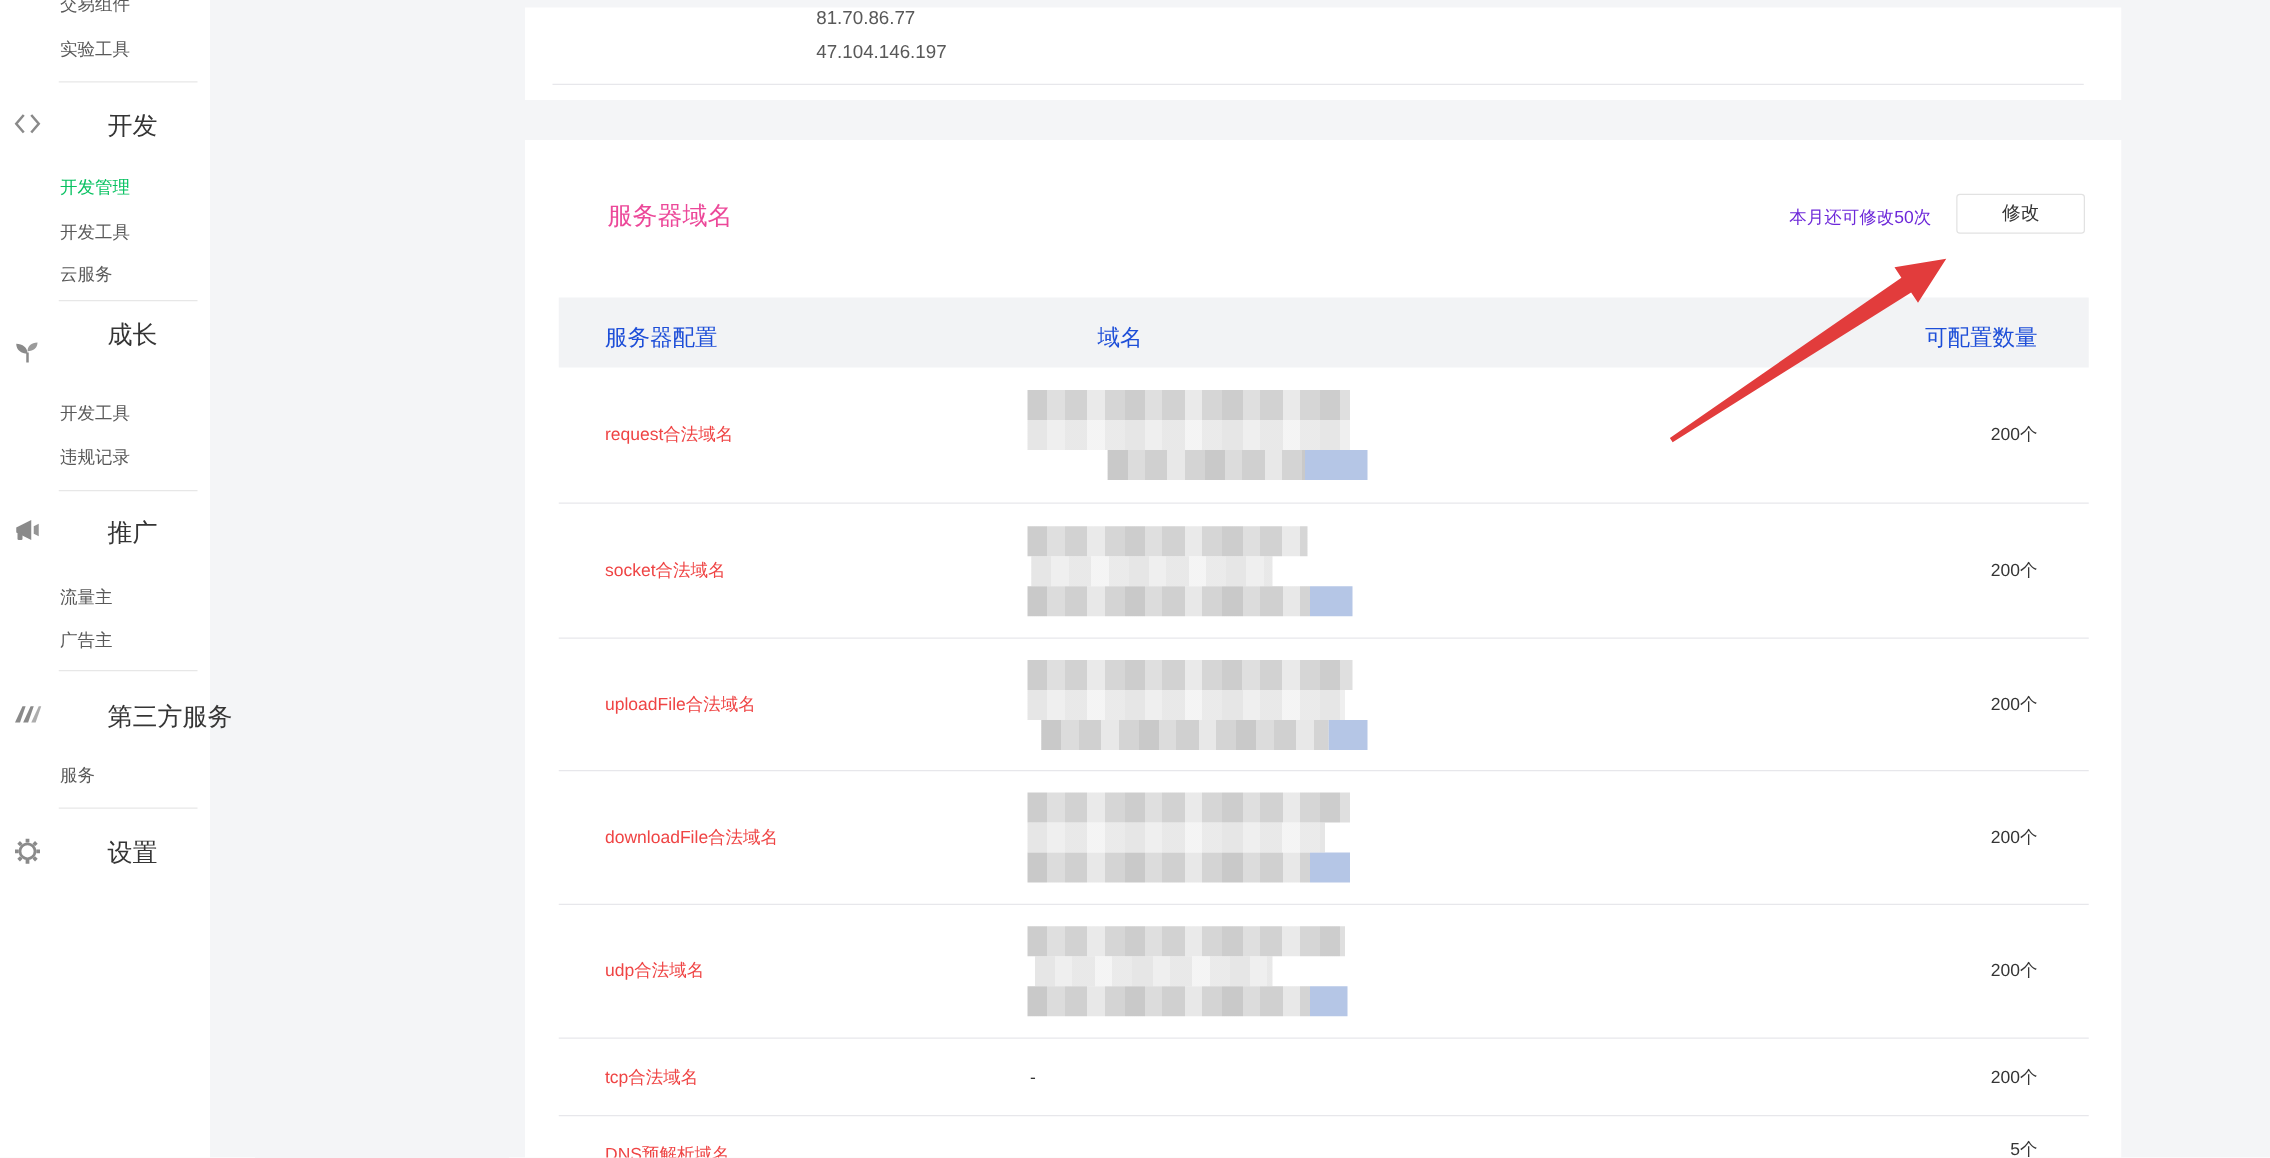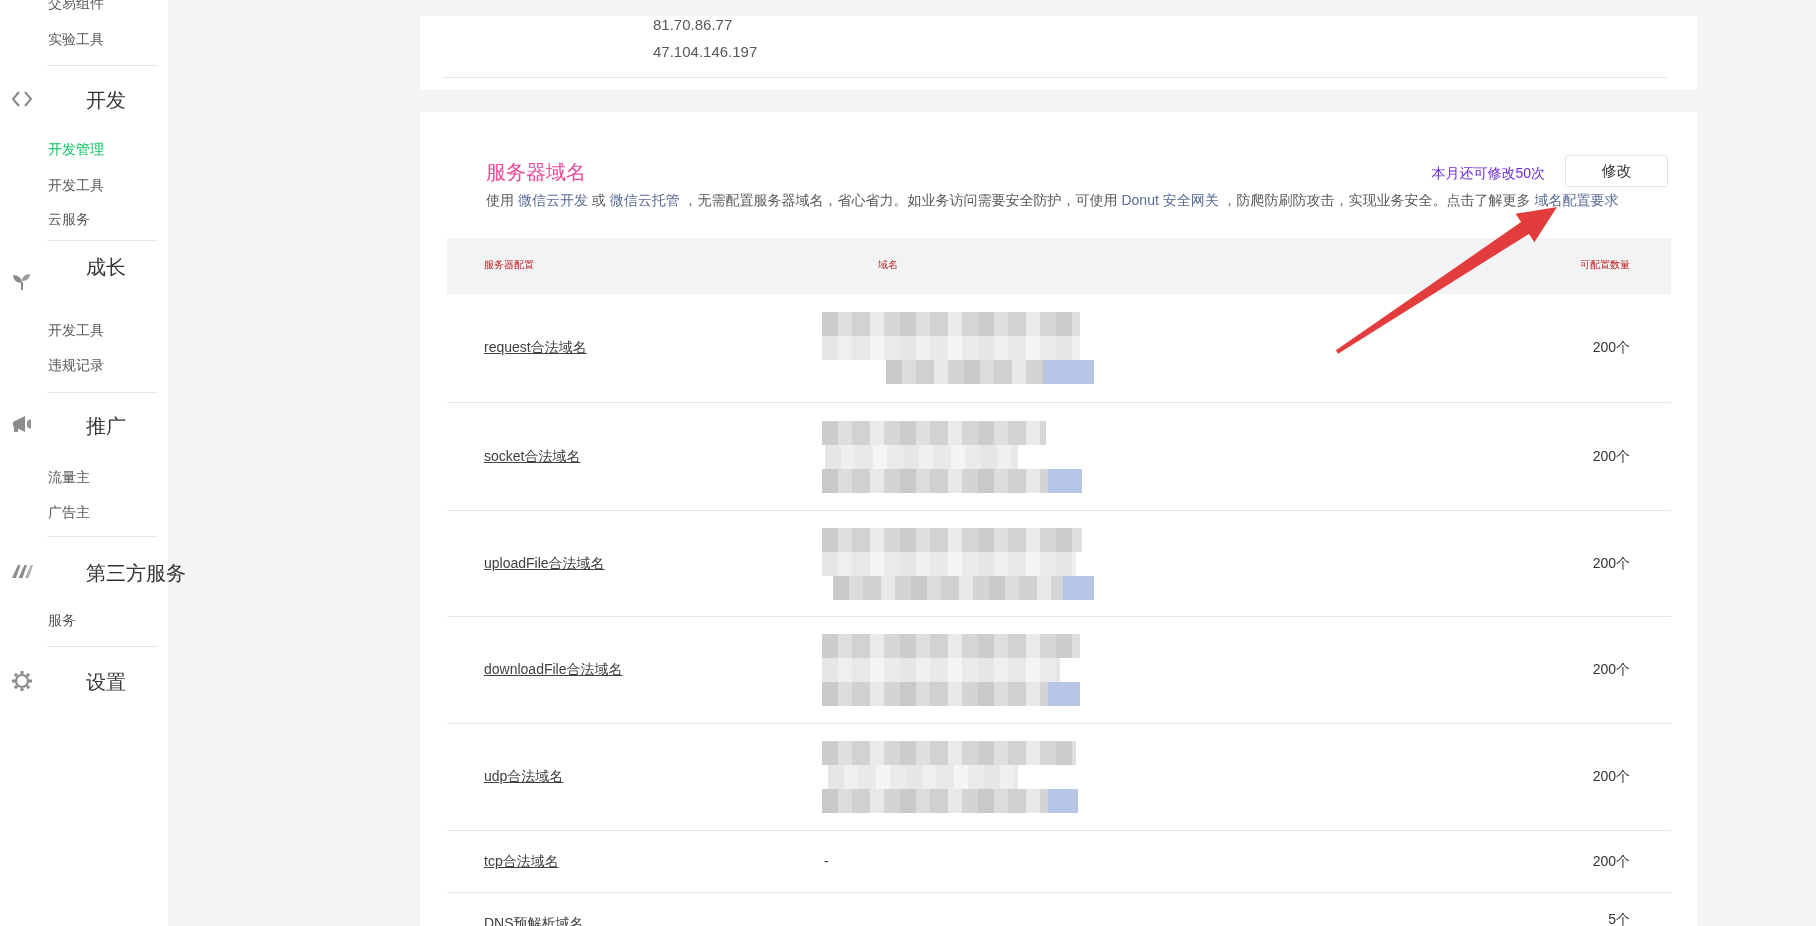--- a/index.html
+++ b/index.html
@@ -12,39 +12,39 @@
   }
   
   .sidebar { position:absolute; left:0; top:0; width:168px; height:926px; background:#fff; }
   .side-sub { position:absolute; left:48px; font-size:14px; color:#595959; cursor:pointer; white-space:nowrap; }
   .side-sub.active { color:#07c160; }
   .side-section { position:absolute; left:48px; font-size:20px; color:#353535; cursor:pointer; white-space:nowrap;margin-left:38px; }
   .side-icon { position:absolute; left:10px; width:24px; height:24px; color:#8a8a8a; }
   .side-div { position:absolute; left:47px; width:111px; border-top:1px solid #e7e7e7; }
   
   .card { position:absolute; left:420px; width:1277px; background:#fff; }
-  .card-top { top:16px; height:74px; }
+  .card-top { top:6px; height:74px; }
   .ip-line { position:absolute; left:233px; font-size:15px; color:#595959; }
   .card-top-divider { position:absolute; left:22px; right:30px; top:61px; border-top:1px solid #e7e7eb; }
   .card-main { top:112px; height:814px; overflow:hidden; }
   .page-title { position:absolute; left:66px; top:47px; font-size:20px; color:#ec4899; }
   .quota-note { position:absolute; right:152px; top:53px; font-size:14px; color:#6d28d9; }
   .modify-btn { position:absolute; left:1145px; top:43px; width:103px; height:32px;
     background:#fff; border:1px solid #e2e2e2; border-radius:3px;
     font-size:15px; color:#353535; text-align:center; line-height:30px; cursor:pointer; }
   .desc { position:absolute; left:66px; top:80px; font-size:14px; color:#595959; white-space:nowrap; }
   .desc a, .lnk { color:#576b95; text-decoration:none; cursor:pointer; }
   
   .dom-table { position:absolute; left:27px; top:126px; width:1224px; }
-  .thead { position:relative; height:56px; background:#f2f3f5; font-size:10px; color:#b91c1c; }
+  .thead { position:relative; height:56px; background:#f2f3f5; font-size:18px; color:#1d4ed8; }
   .thead .h1 { position:absolute; left:37px; top:20px; }
   .thead .h2 { position:absolute; left:387px; top:20px;margin-left:44px; }
   .thead .h3 { position:absolute; right:41px; top:20px; }
   .trow { position:relative; border-bottom:1px solid #e7e7eb; }
-  .trow .cfg { position:absolute; left:37px; top:calc(50% - 9px); font-size:14px; color:#404040;text-decoration:underline; }
+  .trow .cfg { position:absolute; left:37px; top:calc(50% - 9px); font-size:14px; color:#ef4444; }
   .trow .cnt { position:absolute; right:41px; top:calc(50% - 9px); font-size:14px; color:#353535; }
   .trow .dash { position:absolute; left:377px; top:calc(50% - 9px); font-size:14px; color:#353535; }
   .h109{height:109px}.h108{height:108px}.h106{height:106px}.h107{height:107px}.h62{height:62px}.h60{height:60px;border-bottom:none}
   
   .blur { position:absolute; left:375px; top:50%; transform:translateY(-50%);
     display:flex; flex-direction:column; }
   .bar { height:24px;
     background-image:repeating-linear-gradient(90deg,#cdcdcd 0 16px,#dfdfdf 16px 30px,#d2d2d2 30px 48px,#eaeaea 48px 62px,#d6d6d6 62px 78px); }
   .bar.light { opacity:.5; }
   .bar.split { display:flex; background:none; }
@@ -122,21 +122,20 @@
   <div class="ip-line" style="top:0px">81.70.86.77</div>
   <div class="ip-line" style="top:27px">47.104.146.197</div>
   <div class="card-top-divider"></div>
 </div>
 
 <div class="card card-main">
   <div class="page-title">服务器域名</div>
   <div class="quota-note">本月还可修改50次</div>
   <div class="modify-btn">修改</div>
 
-  <div class="desc"><span>使用 </span><a class="lnk">微信云开发</a><span> 或 </span><a class="lnk">微信云托管</a><span> ，无需配置服务器域名，省心省力。如业务访问需要安全防护，可使用 </span><a class="lnk">Donut 安全网关</a><span> ，防爬防刷防攻击，实现业务安全。点击了解更多 </span><a class="lnk">域名配置要求</a></div>
 
   <div class="dom-table">
     <div class="thead">
       <span class="h1">服务器配置</span>
       <span class="h2">域名</span>
       <span class="h3">可配置数量</span>
     </div>
 
     <div class="trow h109">
       <span class="cfg">request合法域名</span>

